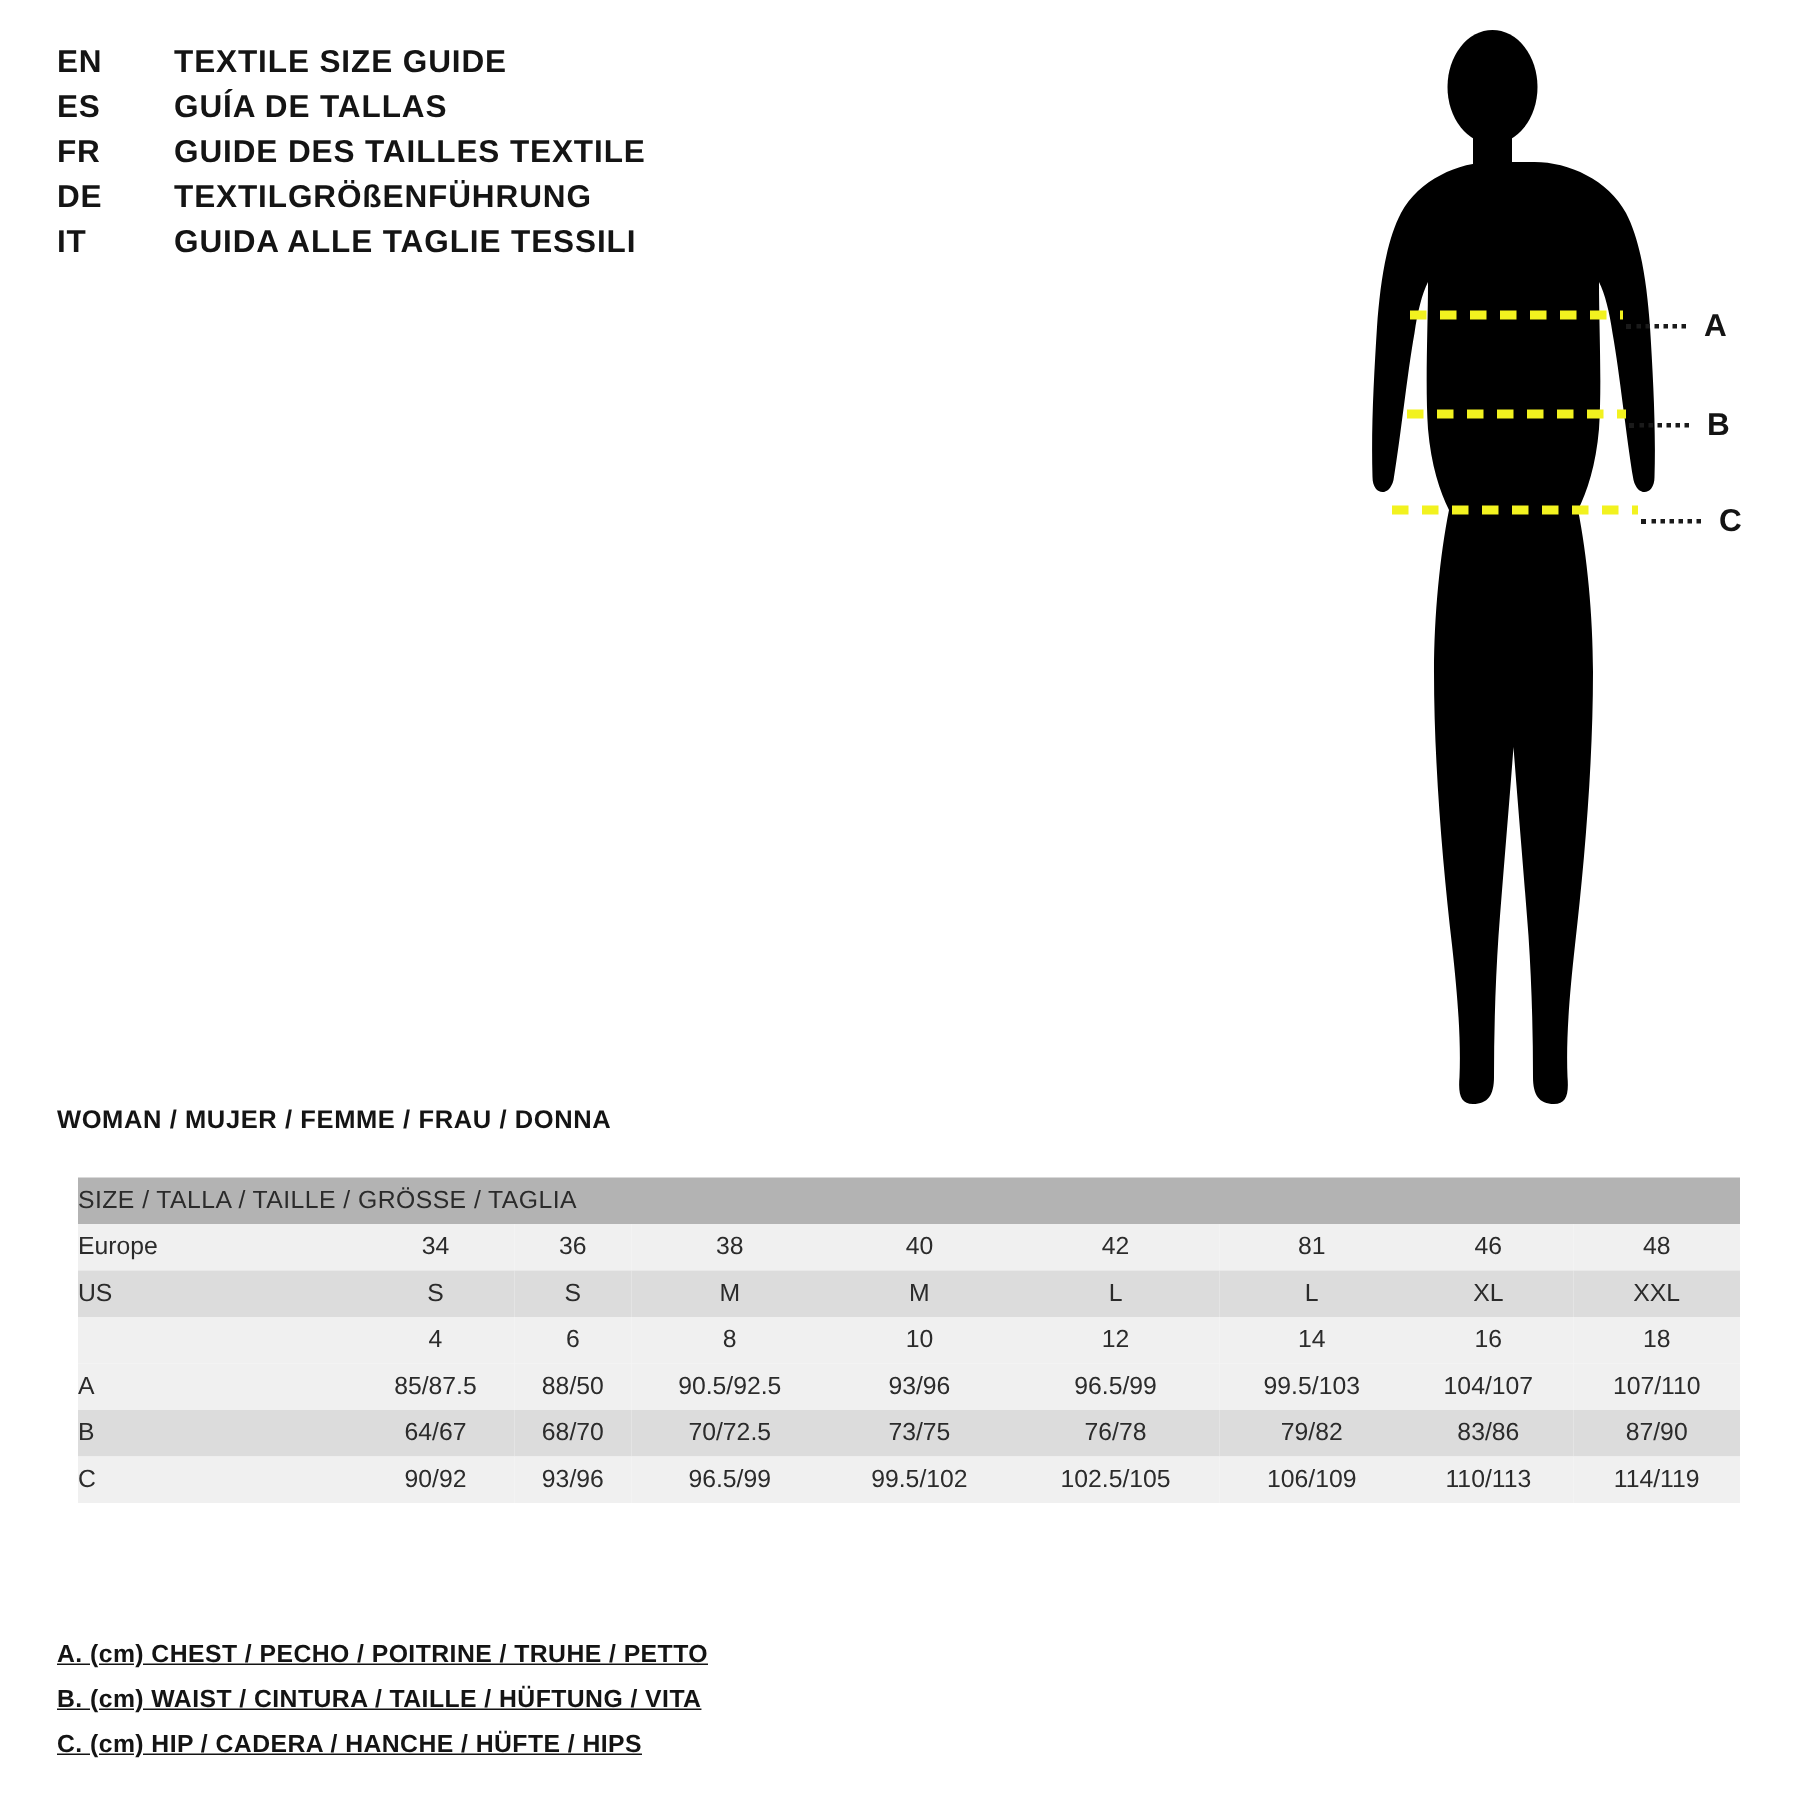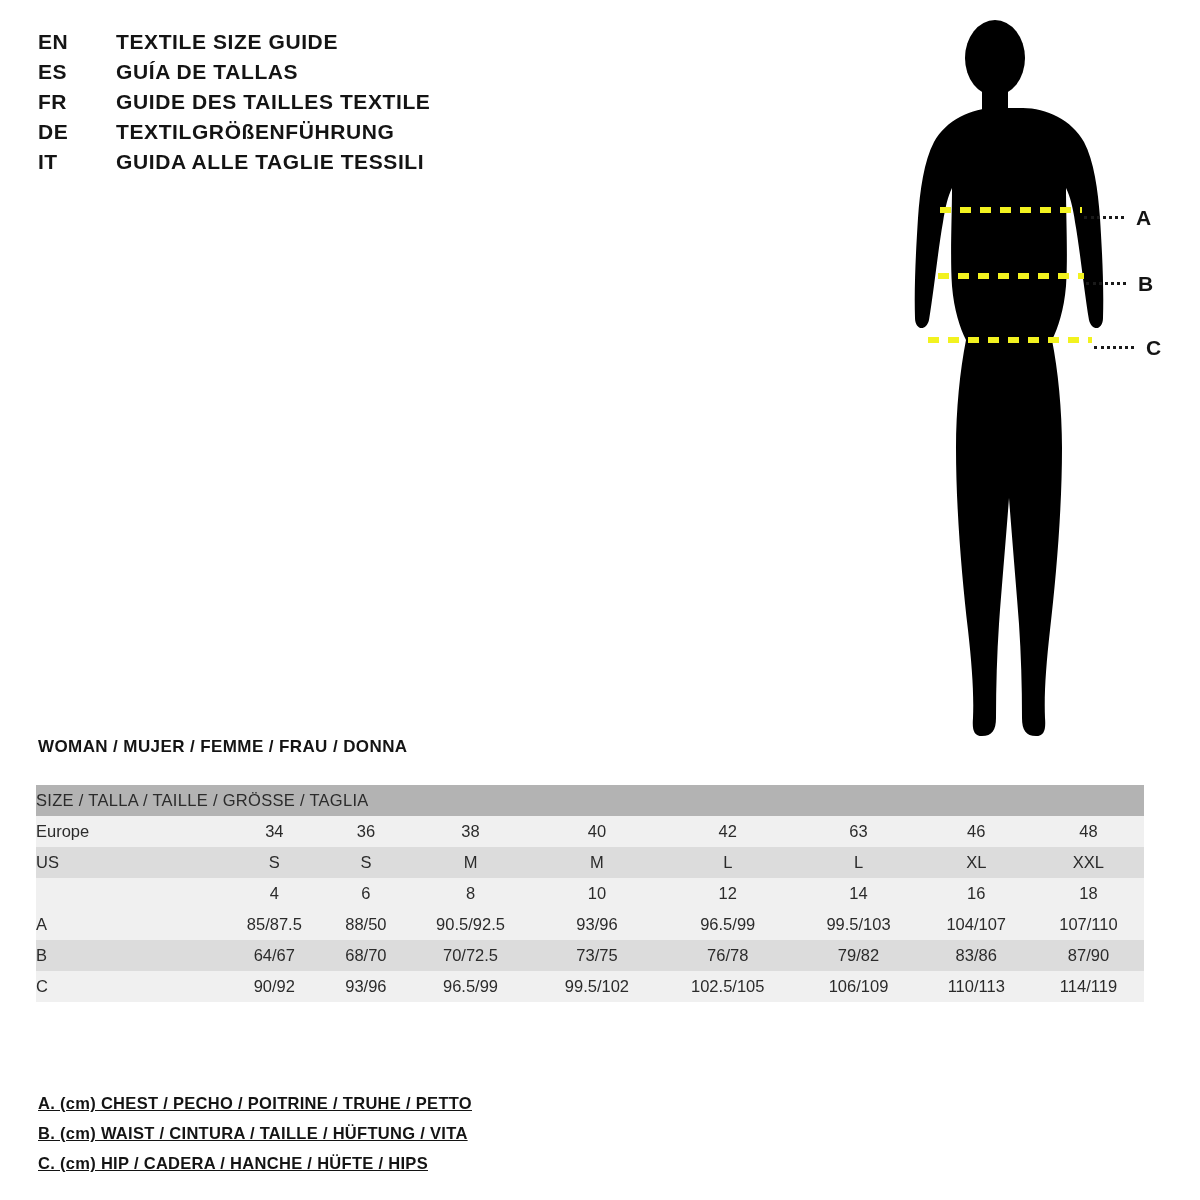--- a/index.html
+++ b/index.html
@@ -85,21 +85,21 @@
     left: 38px;
     top: 737px;
     font-size: 17px;
     font-weight: bold;
     letter-spacing: 0.4px;
     color: #141414;
   }
 
   table.size-table {
     position: absolute;
-    left: 36px;
+    left: 52px;
     top: 785px;
     width: 1108px;
     border-collapse: collapse;
     font-size: 16.5px;
   }
   table.size-table th,
   table.size-table td {
     padding: 0;
     height: 31px;
     font-weight: normal;
@@ -244,21 +244,21 @@
       </tr>
     </thead>
     <tbody>
       <tr class="row-light">
         <td class="label-cell">Europe</td>
         <td class="val-cell">34</td>
         <td class="val-cell">36</td>
         <td class="val-cell">38</td>
         <td class="val-cell">40</td>
         <td class="val-cell">42</td>
-        <td class="val-cell">63</td>
+        <td class="val-cell">81</td>
         <td class="val-cell">46</td>
         <td class="val-cell">48</td>
       </tr>
       <tr class="row-dark">
         <td class="label-cell">US</td>
         <td class="val-cell">S</td>
         <td class="val-cell">S</td>
         <td class="val-cell">M</td>
         <td class="val-cell">M</td>
         <td class="val-cell">L</td>

